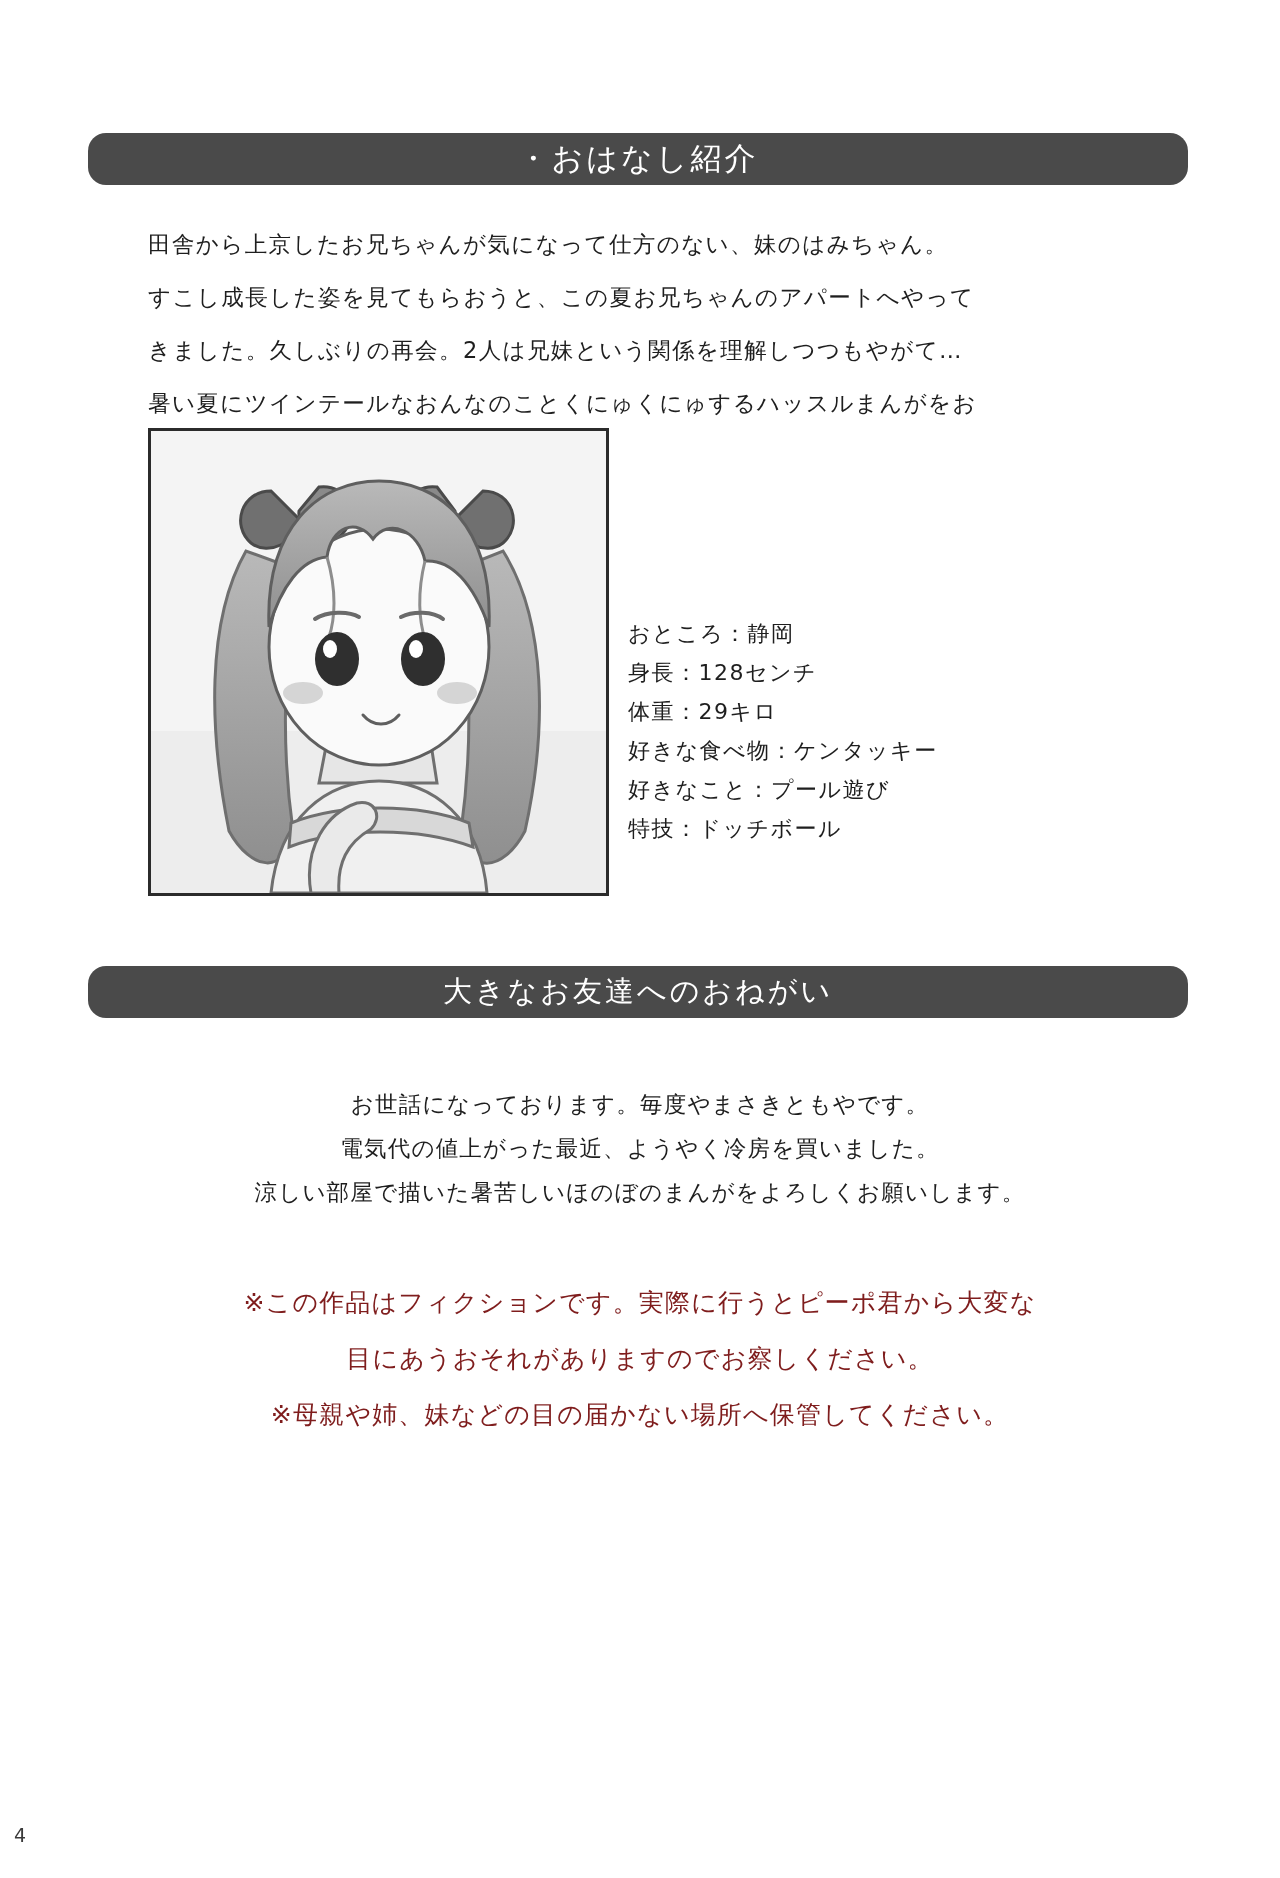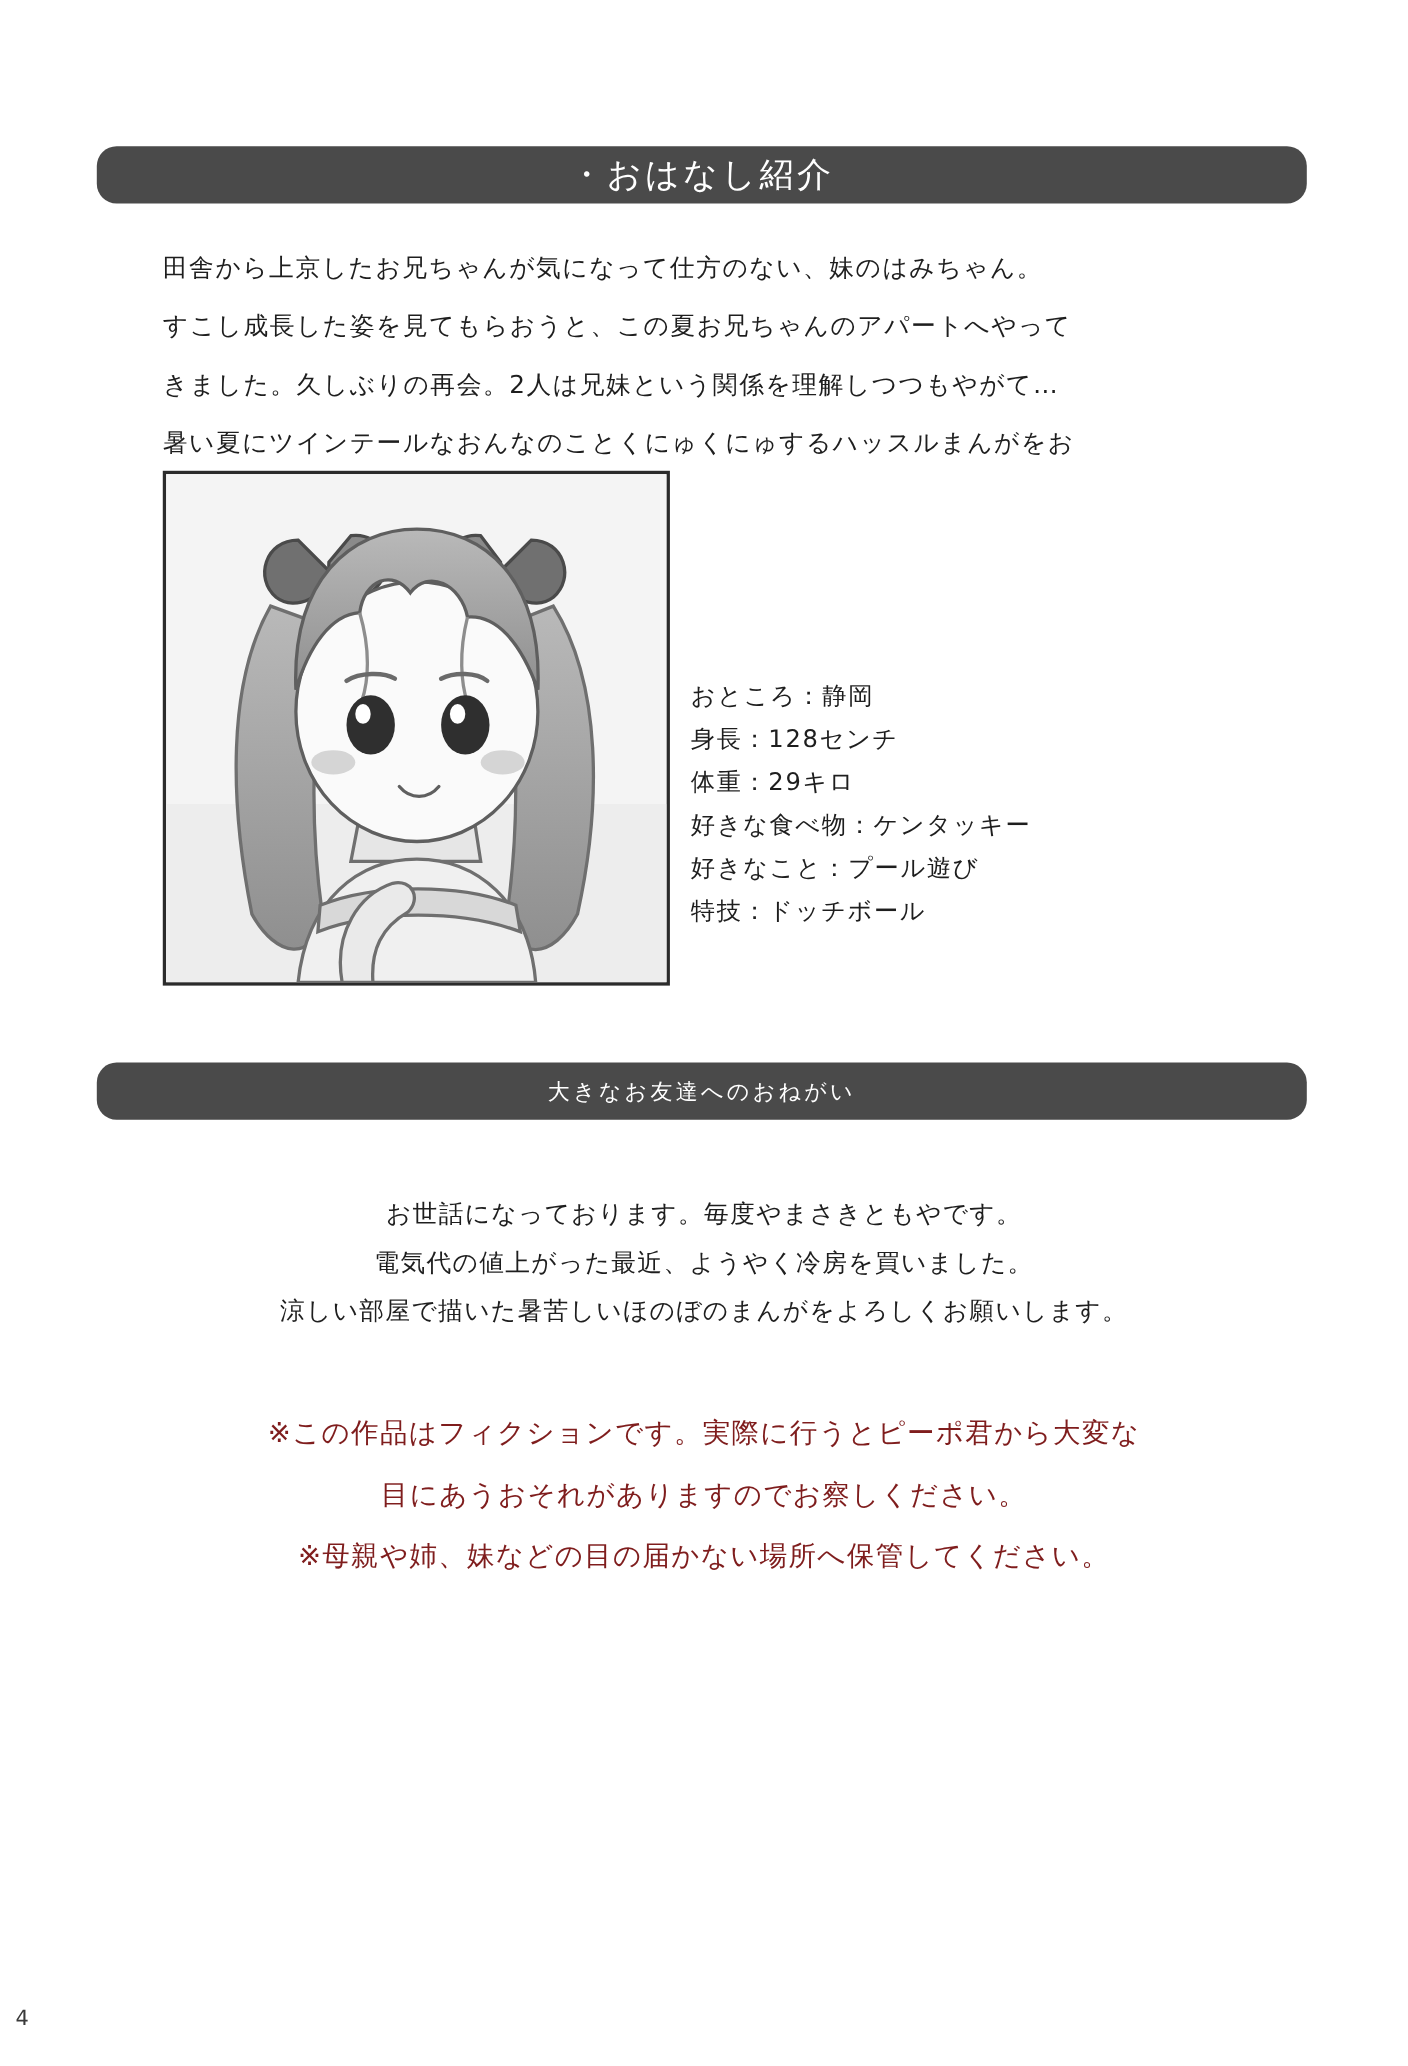--- a/index.html
+++ b/index.html
@@ -36,21 +36,21 @@
     top: 133px;
     width: 1100px;
     height: 52px;
     font-size: 31px;
   }
   #bar-request {
     left: 88px;
     top: 966px;
     width: 1100px;
     height: 52px;
-    font-size: 20px;
+    font-size: 29px;
   }
 
   
   #story-text {
     position: absolute;
     left: 148px;
     top: 218px;
     width: 960px;
     font-size: 22.5px;
     line-height: 53px;

